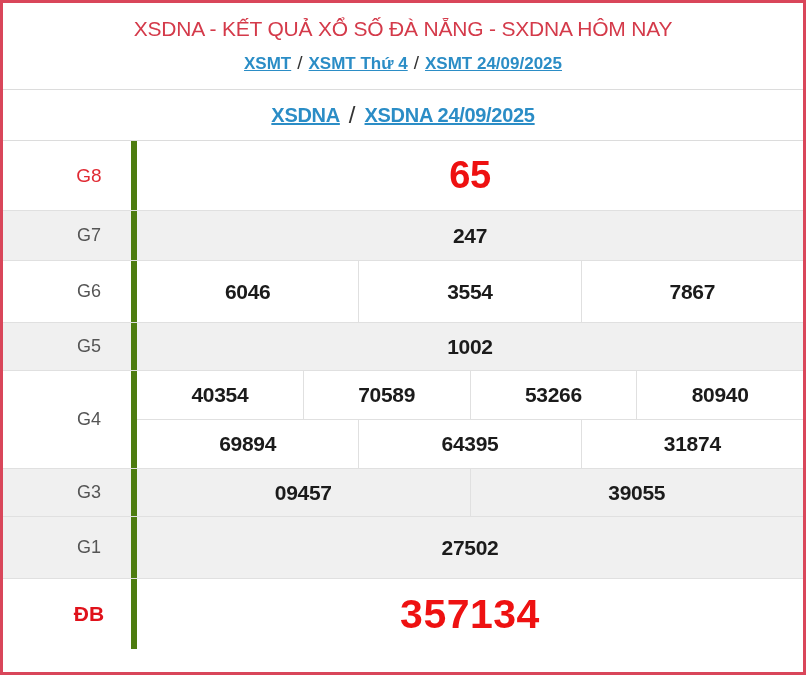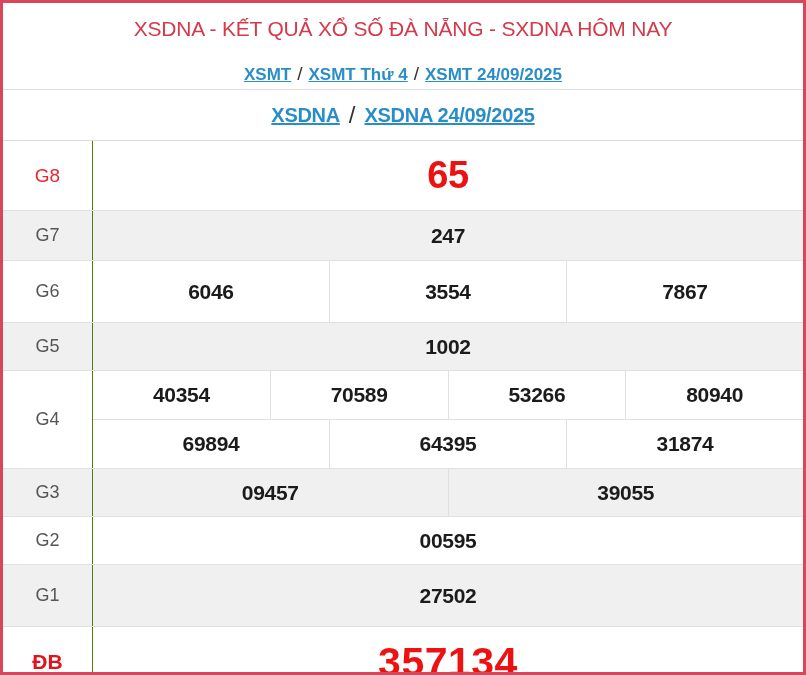--- a/index.html
+++ b/index.html
@@ -21,21 +21,21 @@
   }
   .page-title {
     padding-top:13px;
     font-size:21px;
     line-height:26px;
     font-weight:500;
     letter-spacing:-0.2px;
     color:#d43a4a;
   }
   .breadcrumb {
-    margin-top:20px;
+    margin-top:9px;
     font-size:17px;
     line-height:24px;
   }
   .breadcrumb a {
     color:#2b8dc6;
     font-weight:700;
     text-decoration:underline;
     cursor:pointer;
   }
   .crumb-sep { color:#333; font-weight:400; font-size:19px; padding:0 6px; }
@@ -65,24 +65,25 @@
     background:#fff;
   }
   .row:last-child { border-bottom:none; }
   .row.alt { background:#f0f0f0; }
   .h70 { height:70px; } .h50 { height:50px; } .h49 { height:62px; }
   .h48 { height:48px; } .h98 { height:98px; }
 
   .rlabel {
     width:90px;
     flex:0 0 90px;
-    border-right:1px solid #4d7c0f;
+    border-right:6px solid #4d7c0f;
     display:flex; align-items:center; justify-content:center;
     font-size:18px;
     color:#555;
+    margin-left:44px;
   }
   .rlabel.red-label   { color:#e02a33; font-size:19px; font-weight:500; }
   .rlabel.red-label-b { color:#e0121b; font-size:21px; font-weight:700; }
 
   .rvals { flex:1; display:flex; flex-direction:column; }
   .vrow  { display:flex; flex:1; }
   .vrow.split { border-bottom:1px solid #e0e0e0; }
   .cell {
     flex:1;
     display:flex; align-items:center; justify-content:center;
@@ -174,28 +175,20 @@
     <div class="row alt h48">
       <div class="rlabel">G3</div>
       <div class="rvals">
           <div class="vrow">
         <div class="cell">09457</div>
         <div class="cell">39055</div>
       </div>
         </div>
     </div>
 
-    <div class="row h48">
-      <div class="rlabel">G2</div>
-      <div class="rvals">
-          <div class="vrow">
-        <div class="cell">00595</div>
-      </div>
-        </div>
-    </div>
 
     <div class="row alt h49">
       <div class="rlabel">G1</div>
       <div class="rvals">
           <div class="vrow">
         <div class="cell">27502</div>
       </div>
         </div>
     </div>
 

